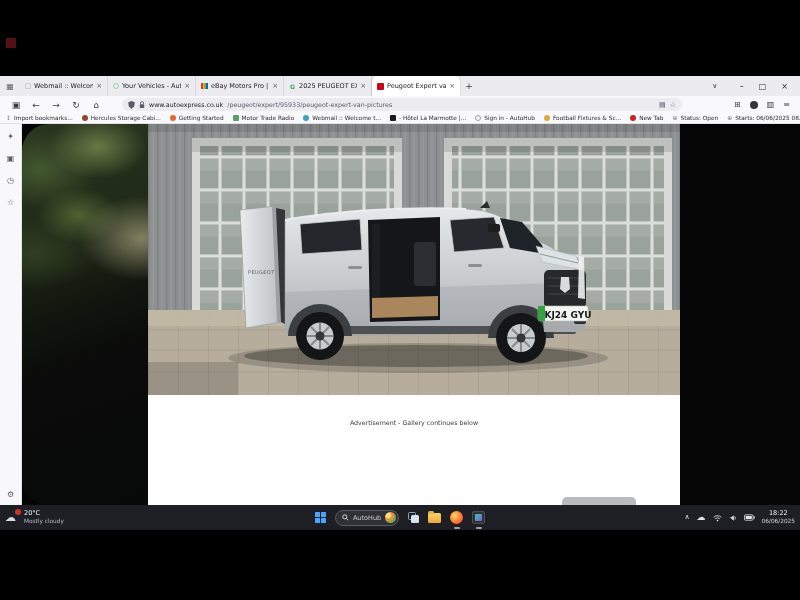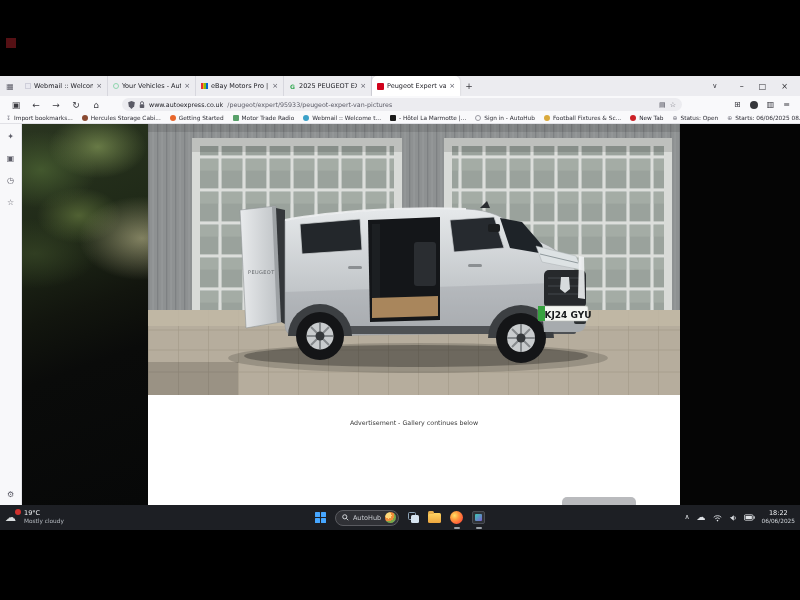--- a/index.html
+++ b/index.html
@@ -48,21 +48,21 @@
   .bm{display:flex;align-items:center;gap:3px;flex:none;}
   .bmfav{width:6px;height:6px;flex:none;border-radius:50%;}
   .bmfav.sq{border-radius:1px;}
   .bmfav.glyph{background:none;color:#7a7a85;font-size:6px;line-height:6px;width:auto;}
 
   
   .content{flex:1;display:flex;background:#050505;min-height:0;}
   .fxsidebar{width:22px;background:#f8f8fa;border-right:1px solid #e3e3e8;display:flex;flex-direction:column;
              align-items:center;padding:8px 0 6px;gap:13px;font-size:8px;color:#5b5b66;}
   .fxsidebar .sb-spacer{flex:1;}
-  .pagearea{flex:1;position:relative;background:#050505;overflow:hidden;}
+  .pagearea{flex:1;position:relative;background:#050505;overflow:hidden;border-radius:27px;}
   .skin-left{position:absolute;left:0;top:0;width:126px;height:100%;
     background:
       radial-gradient(ellipse 90px 60px at 95% 30%, rgba(214,208,160,0.55), transparent 70%),
       radial-gradient(ellipse 70px 45px at 60% 6%, rgba(120,140,80,0.8), transparent 70%),
       radial-gradient(ellipse 80px 55px at 15% 12%, rgba(70,92,48,0.9), transparent 70%),
       radial-gradient(ellipse 60px 40px at 45% 24%, rgba(96,115,60,0.75), transparent 70%),
       radial-gradient(ellipse 90px 50px at 10% 34%, rgba(52,66,36,0.85), transparent 70%),
       linear-gradient(160deg, #2a3520 0%, #202a18 28%, #12150e 48%, #0a0b0a 62%, #070808 100%);}
   .article{position:absolute;left:126px;top:0;width:532px;height:100%;background:#fff;}
   .photo{width:532px;height:271px;display:block;}
@@ -348,21 +348,21 @@
         </div>
       </div>
     </div>
   </div>
 
   <div class="taskbar">
 
     <div class="weather">
       <span class="wic">☁</span>
       <span class="wtxt">
-        <span class="wtemp">19°C</span>
+        <span class="wtemp">20°C</span>
         <span class="wcond">Mostly cloudy</span>
       </span>
     </div>
 
     <div class="tb-center">
       <div class="tb-icon">
         <span class="win-logo">
             <i></i>
             <i></i>
             <i></i>

